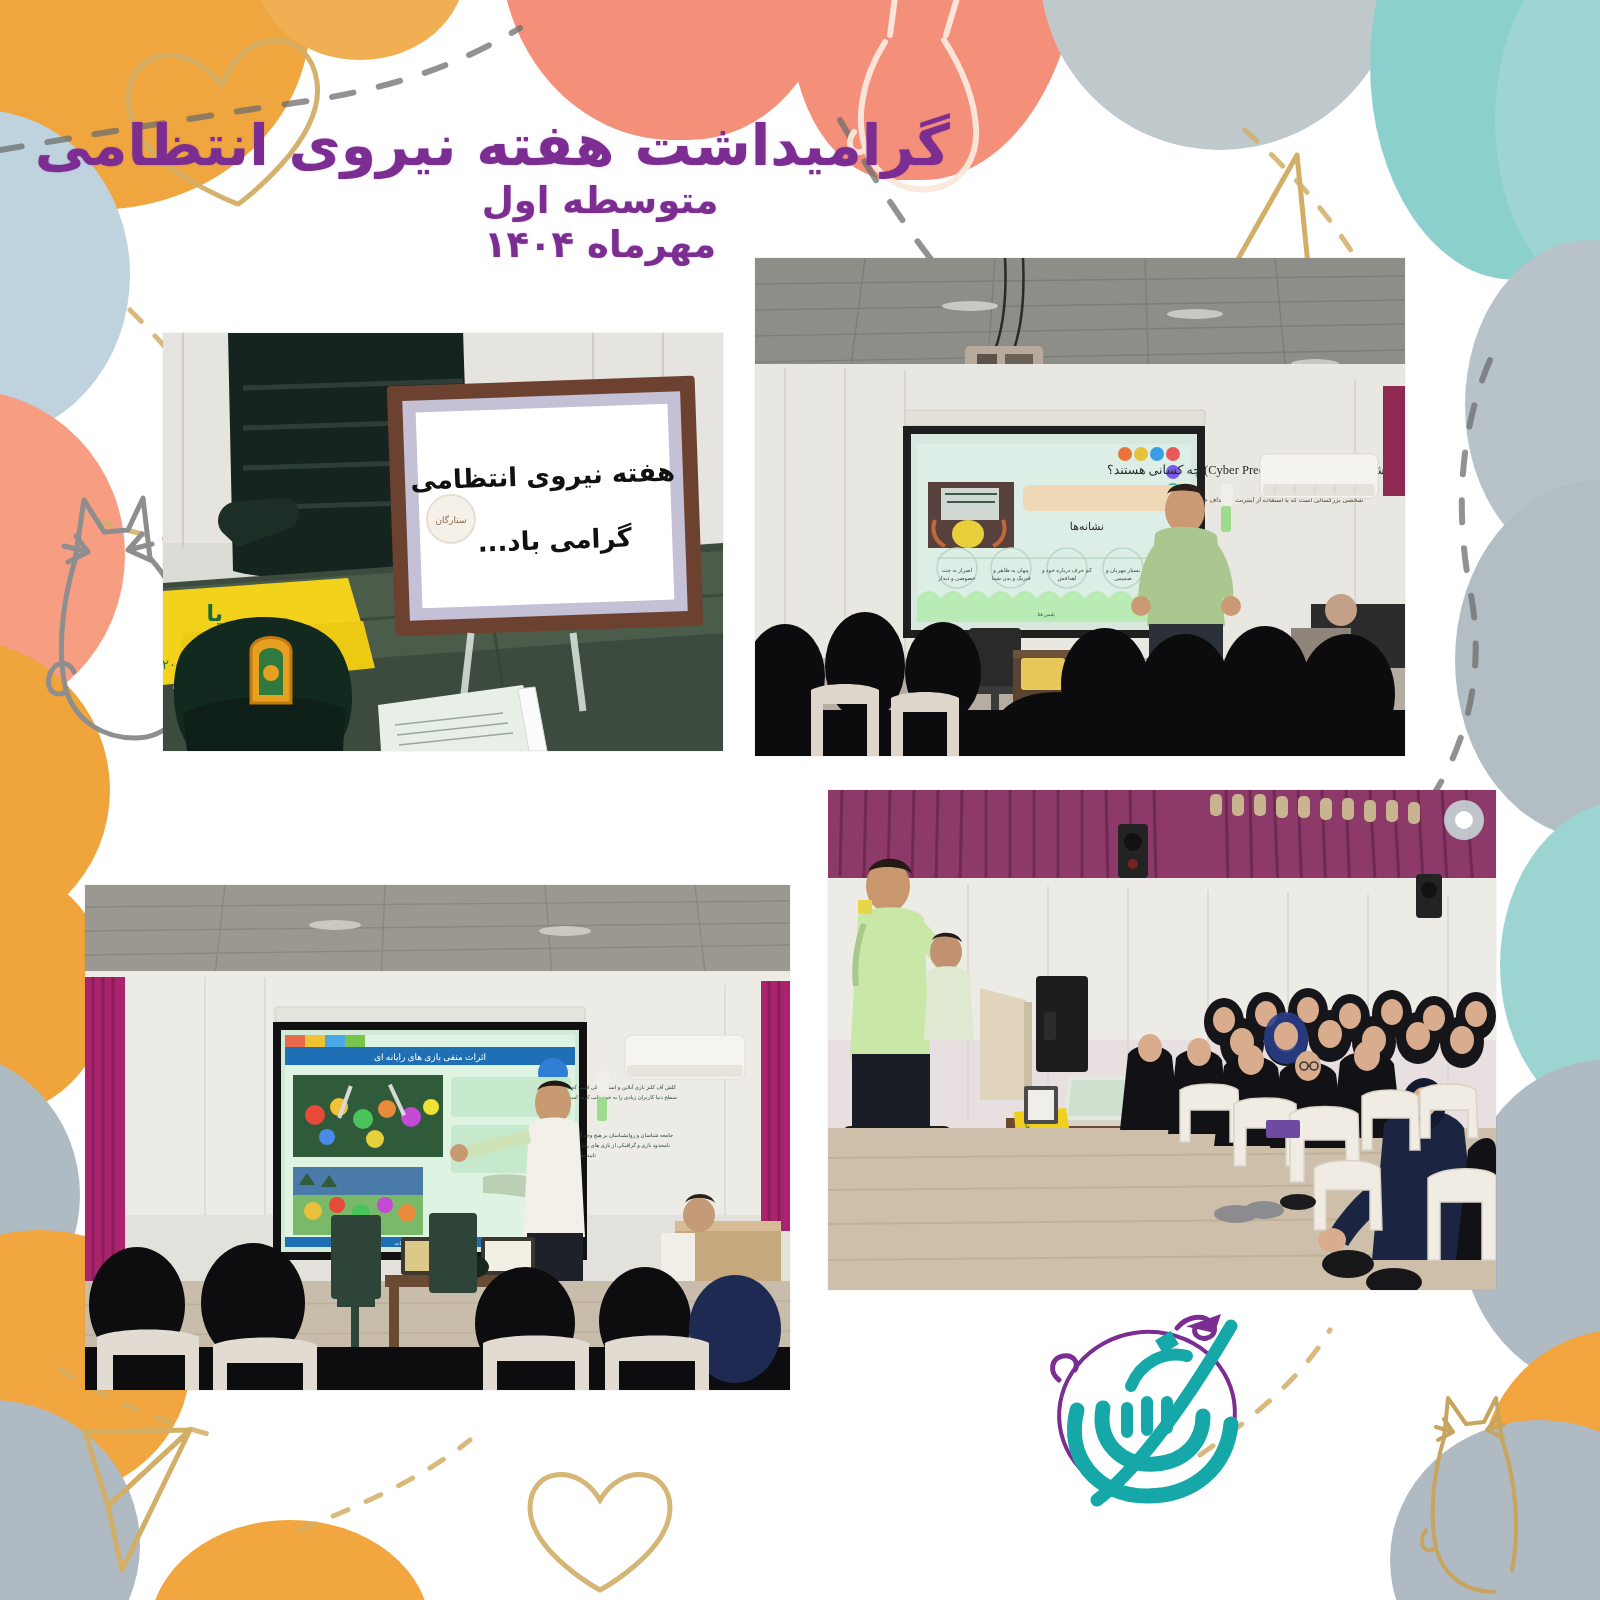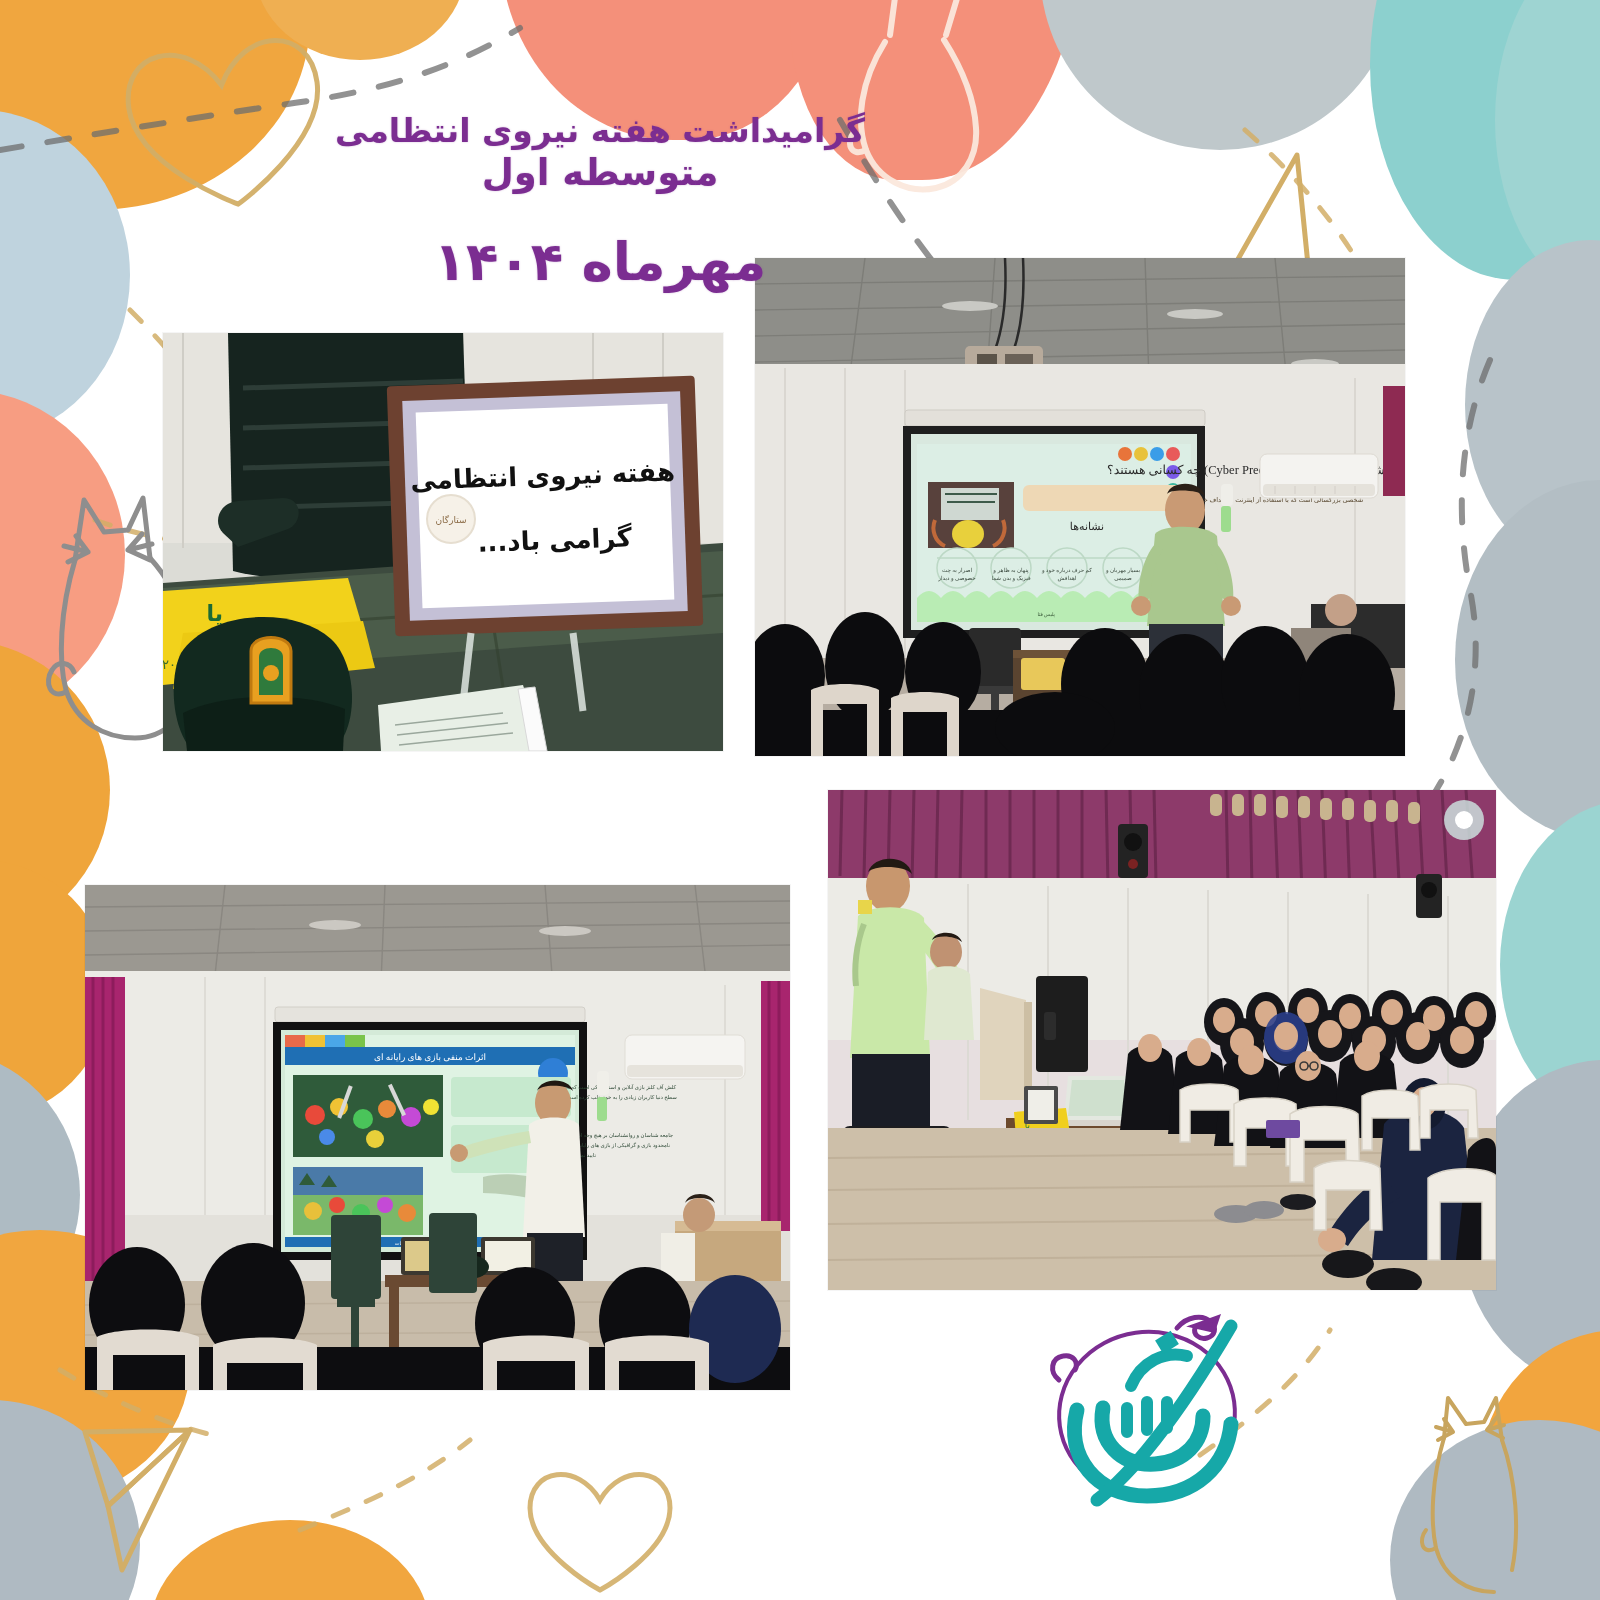--- a/index.html
+++ b/index.html
@@ -18,23 +18,23 @@
   
   #title-block{
     position:absolute;left:250px;top:112px;width:700px;
     text-align:center;z-index:6;
     color:#7B2D91;
     font-weight:bold;
     line-height:1.18;
     text-shadow:0 0 2px rgba(123,45,145,.35);
     letter-spacing:-1px;
   }
-  #title-block .ln1{font-size:33px;white-space:nowrap;}
+  #title-block .ln1{font-size:57px;white-space:nowrap;}
   #title-block .ln2{font-size:37px;}
-  #title-block .ln3{font-size:53px;margin-top:36px;}
+  #title-block .ln3{font-size:37px;}
 
   
   .photo{position:absolute;overflow:hidden;background:#cfcfcf;z-index:5;
          box-shadow:0 0 0 1px rgba(0,0,0,.04);}
   .photo svg{display:block;width:100%;height:100%;}
 
   
   #logo{position:absolute;left:1035px;top:1290px;width:230px;height:230px;z-index:7;}
   #logo svg{width:100%;height:100%;display:block;}
 </style>

